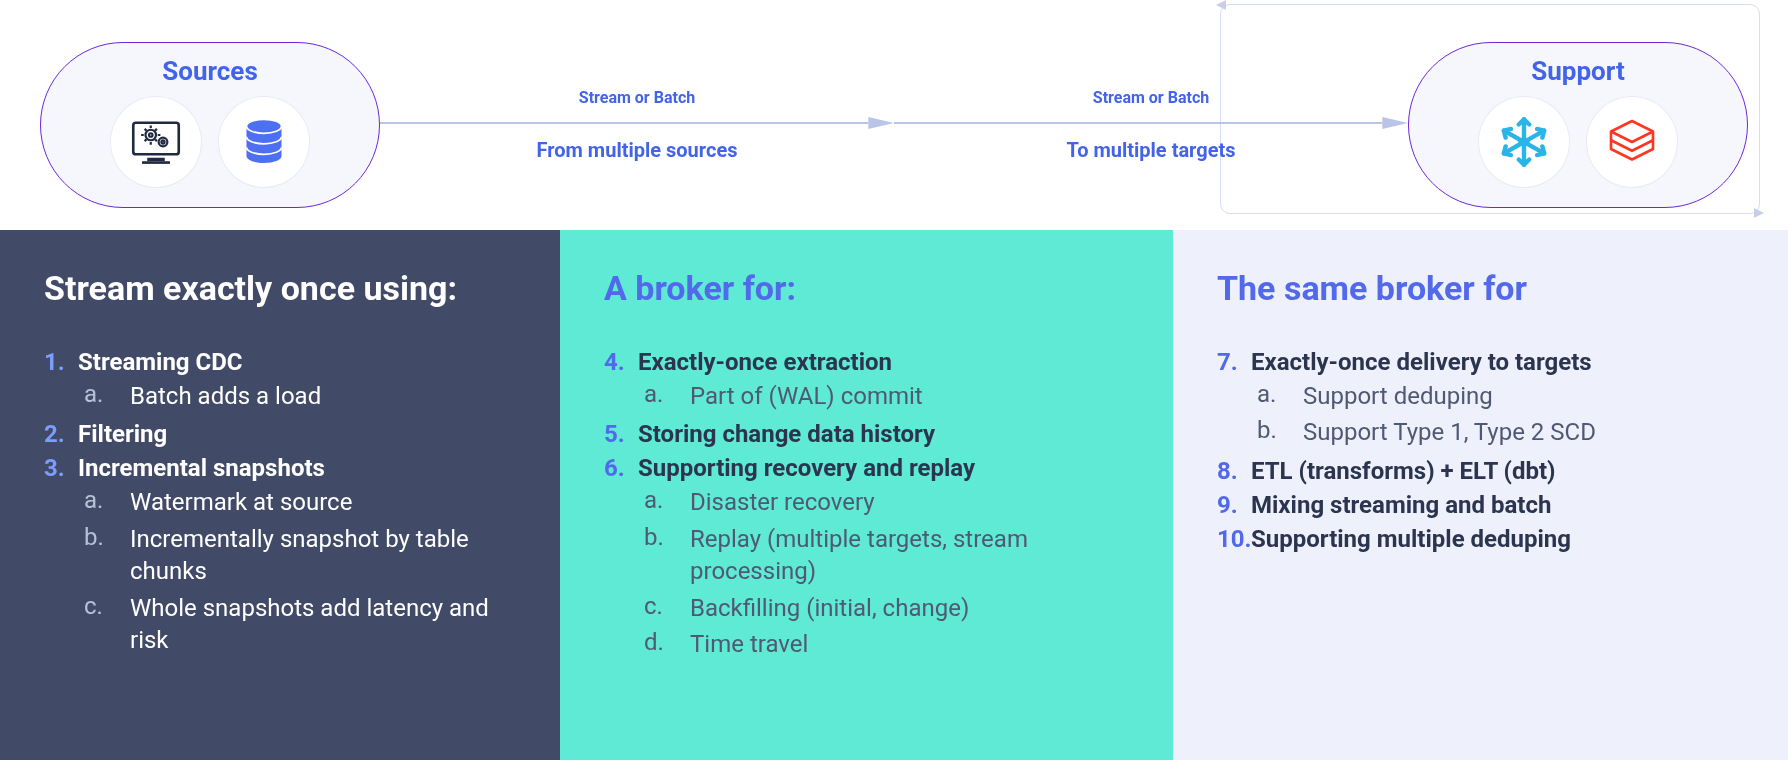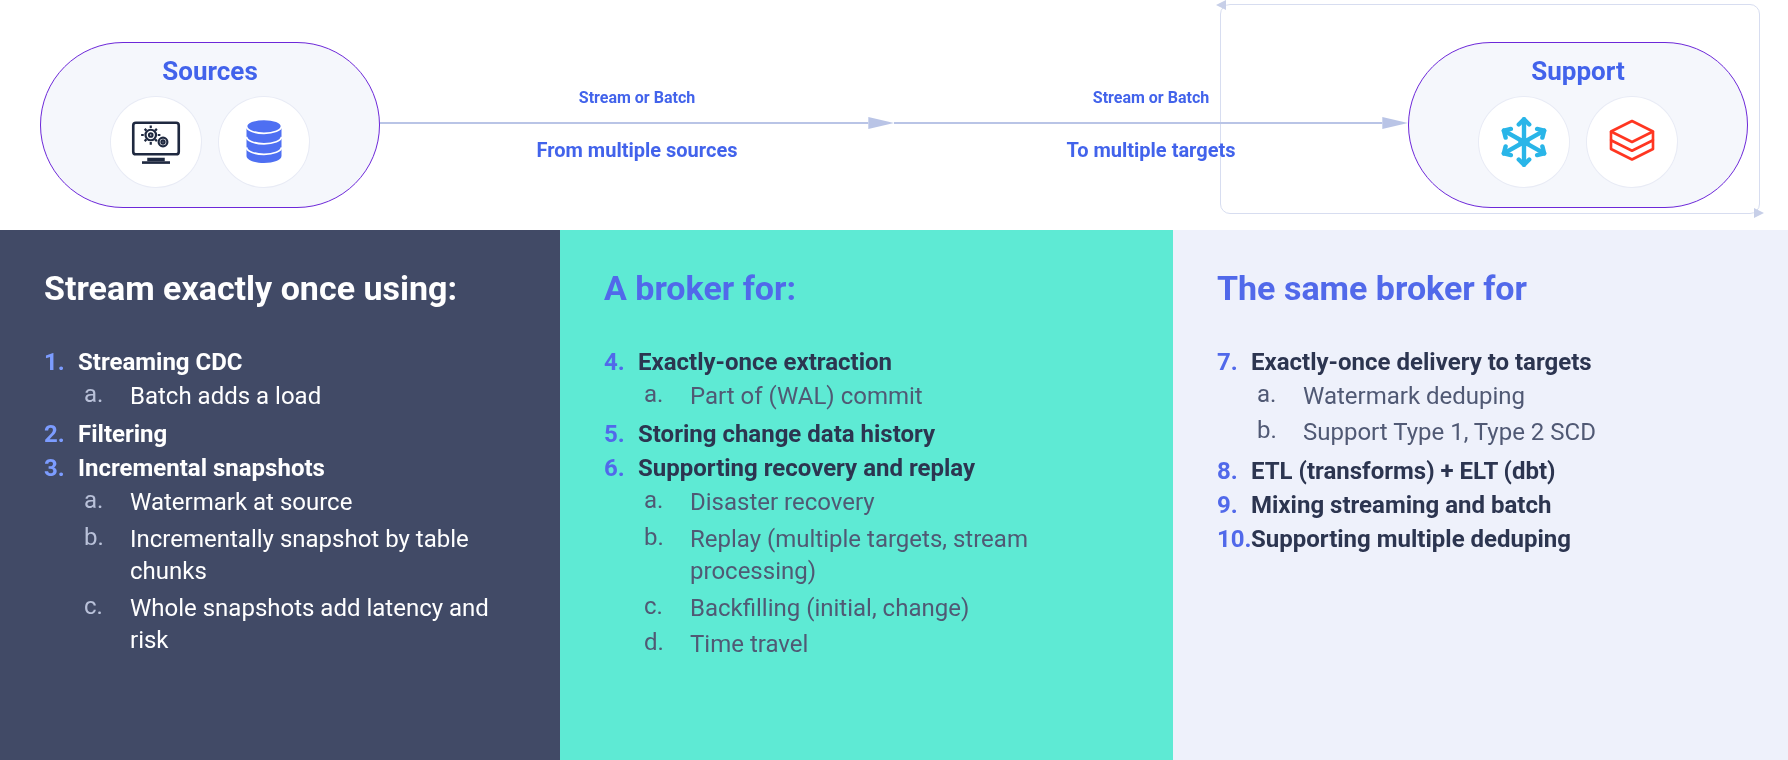--- a/index.html
+++ b/index.html
@@ -275,21 +275,21 @@
             </li>
           </ol></li>
       </ol>
   </div>
   <div class="col col3">
     <div class="col-heading">The same broker for</div>
     <ol class="main-list">
         <li><span class="num">7.</span><span class="main-text">Exactly-once delivery to targets</span><ol class="sub-list">
             <li>
               <span class="let">a.</span>
-              <span class="sub-text">Watermark deduping</span>
+              <span class="sub-text">Support deduping</span>
             </li>
             <li>
               <span class="let">b.</span>
               <span class="sub-text">Support Type 1, Type 2 SCD</span>
             </li>
           </ol></li>
         <li><span class="num">8.</span><span class="main-text">ETL (transforms) + ELT (dbt)</span></li>
         <li><span class="num">9.</span><span class="main-text">Mixing streaming and batch</span></li>
         <li><span class="num">10.</span><span class="main-text">Supporting multiple deduping</span></li>
       </ol>

